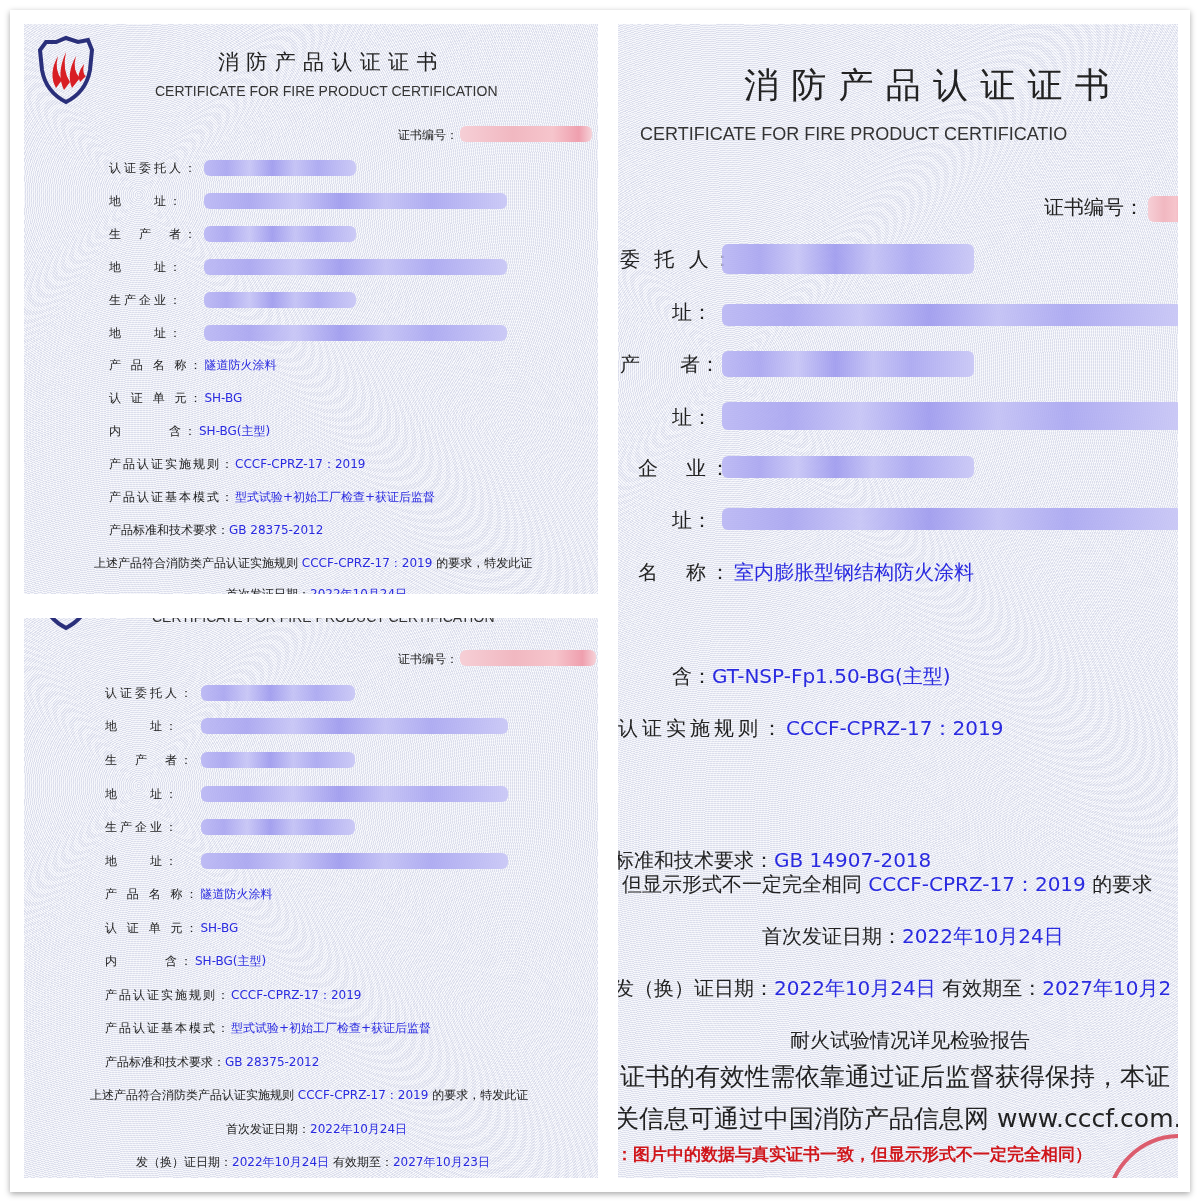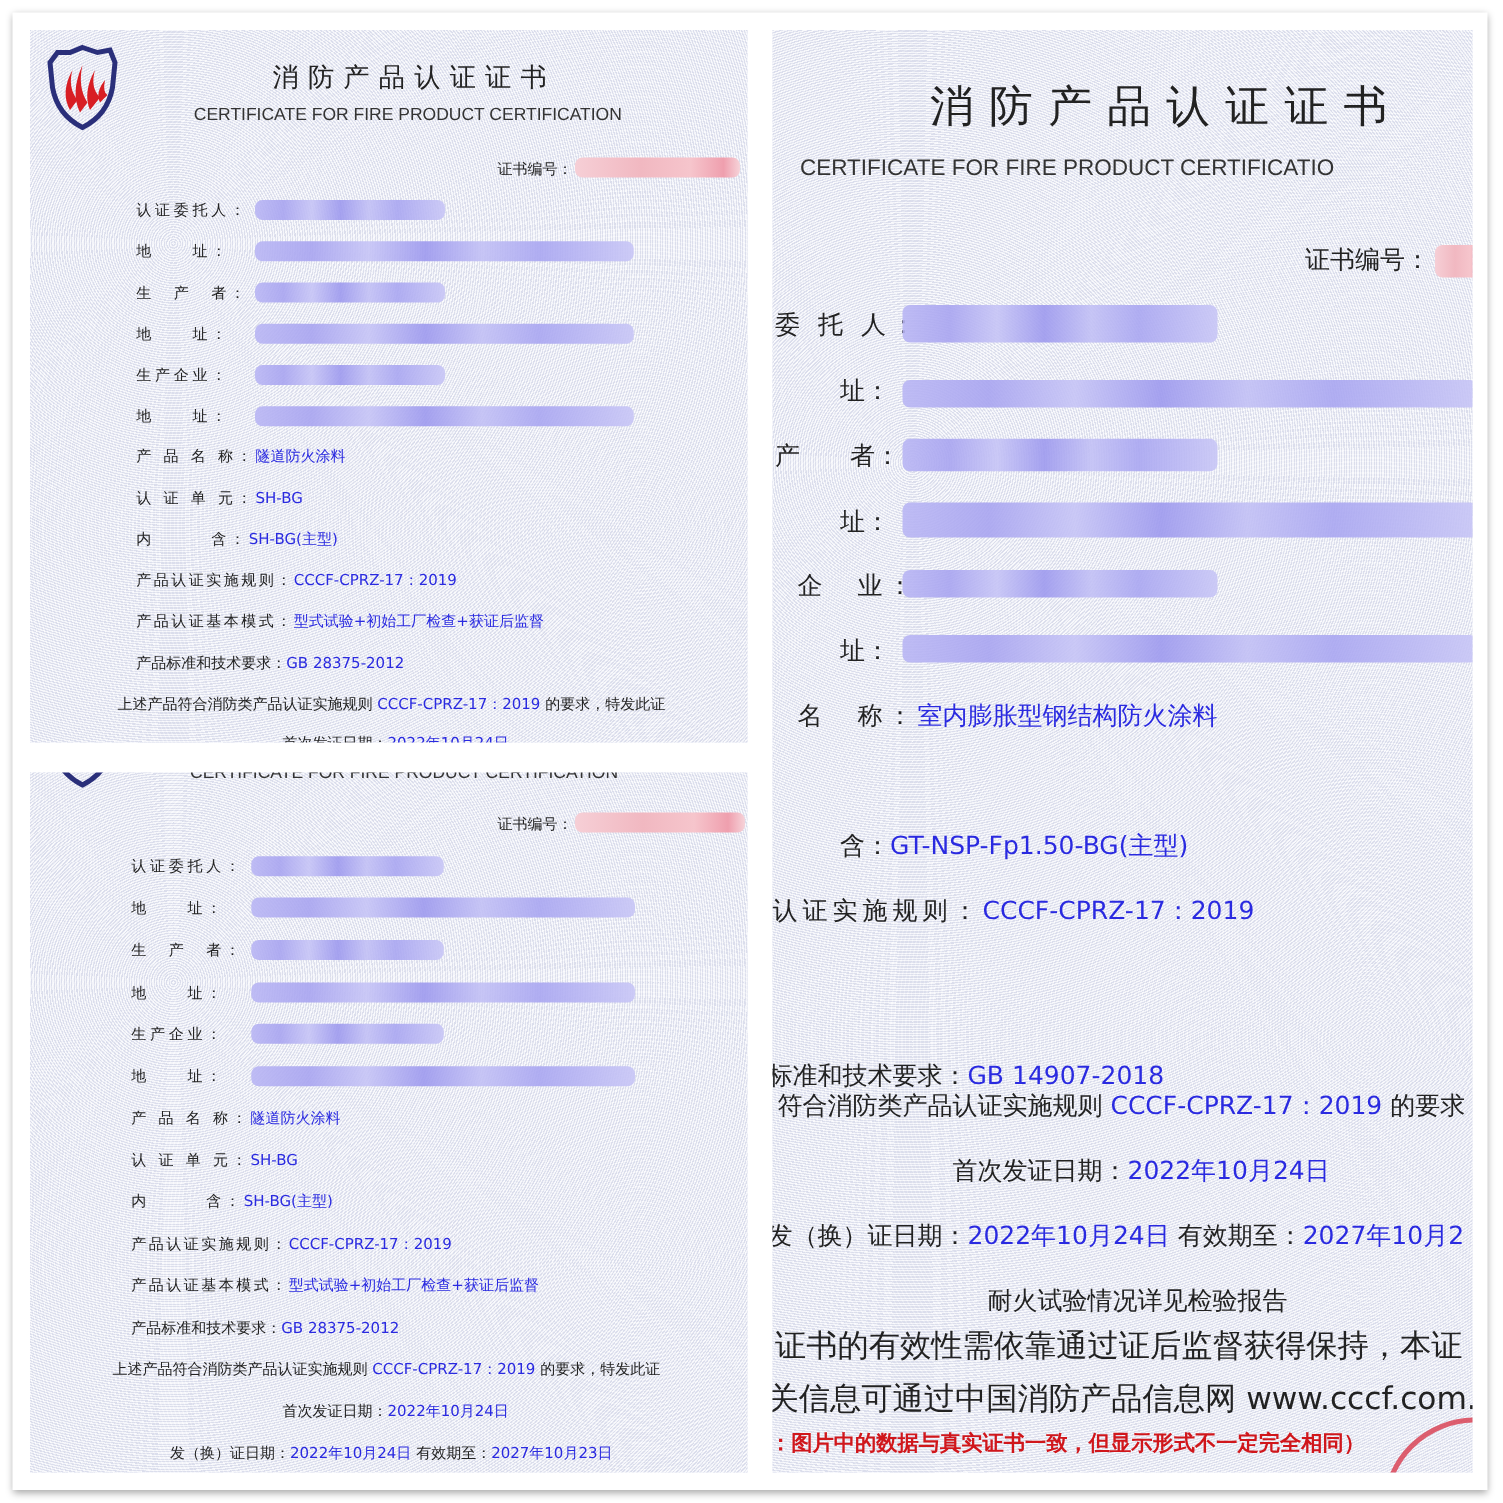--- a/index.html
+++ b/index.html
@@ -170,21 +170,21 @@
   <div class="abs" style="left:54px;top:639px;font-size:20px;">
     <span class="lbl">含：</span><span class="val">GT-NSP-Fp1.50-BG(主型)</span>
   </div>
   <div class="abs" style="left:0px;top:691px;font-size:20px;">
     <span class="lbl" style="letter-spacing:4px;">认证实施规则：</span><span class="val">CCCF-CPRZ-17：2019</span>
   </div>
   <div class="abs" style="left:-4px;top:795px;font-size:20px;margin-top:28px;">
     <span class="lbl">标准和技术要求：</span><span class="val">GB 14907-2018</span>
   </div>
   <div class="abs" style="left:4px;top:847px;font-size:20px;">
-    <span class="lbl">符合消防类产品认证实施规则</span>
+    <span class="lbl">但显示形式不一定完全相同</span>
     <span class="val">CCCF-CPRZ-17：2019</span>
     <span class="lbl">的要求</span>
   </div>
   <div class="abs" style="left:144px;top:899px;font-size:20px;">
     <span class="lbl">首次发证日期：</span><span class="val">2022年10月24日</span>
   </div>
   <div class="abs" style="left:-4px;top:951px;font-size:20px;">
     <span class="lbl">发（换）证日期：</span><span class="val">2022年10月24日</span>
     <span class="lbl">有效期至：</span><span class="val">2027年10月2</span>
   </div>

